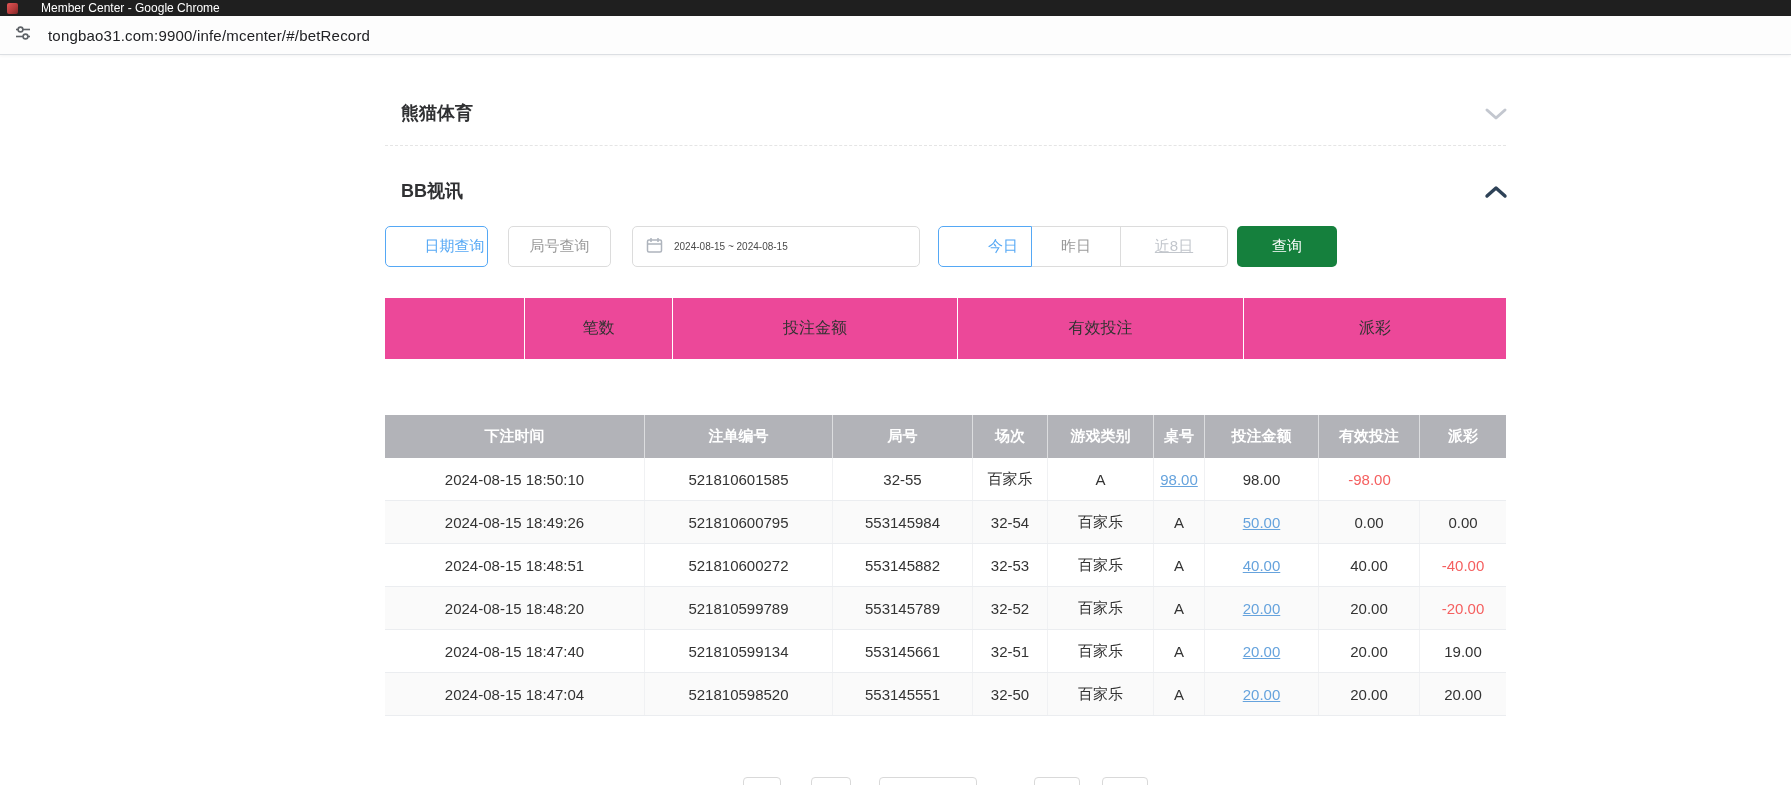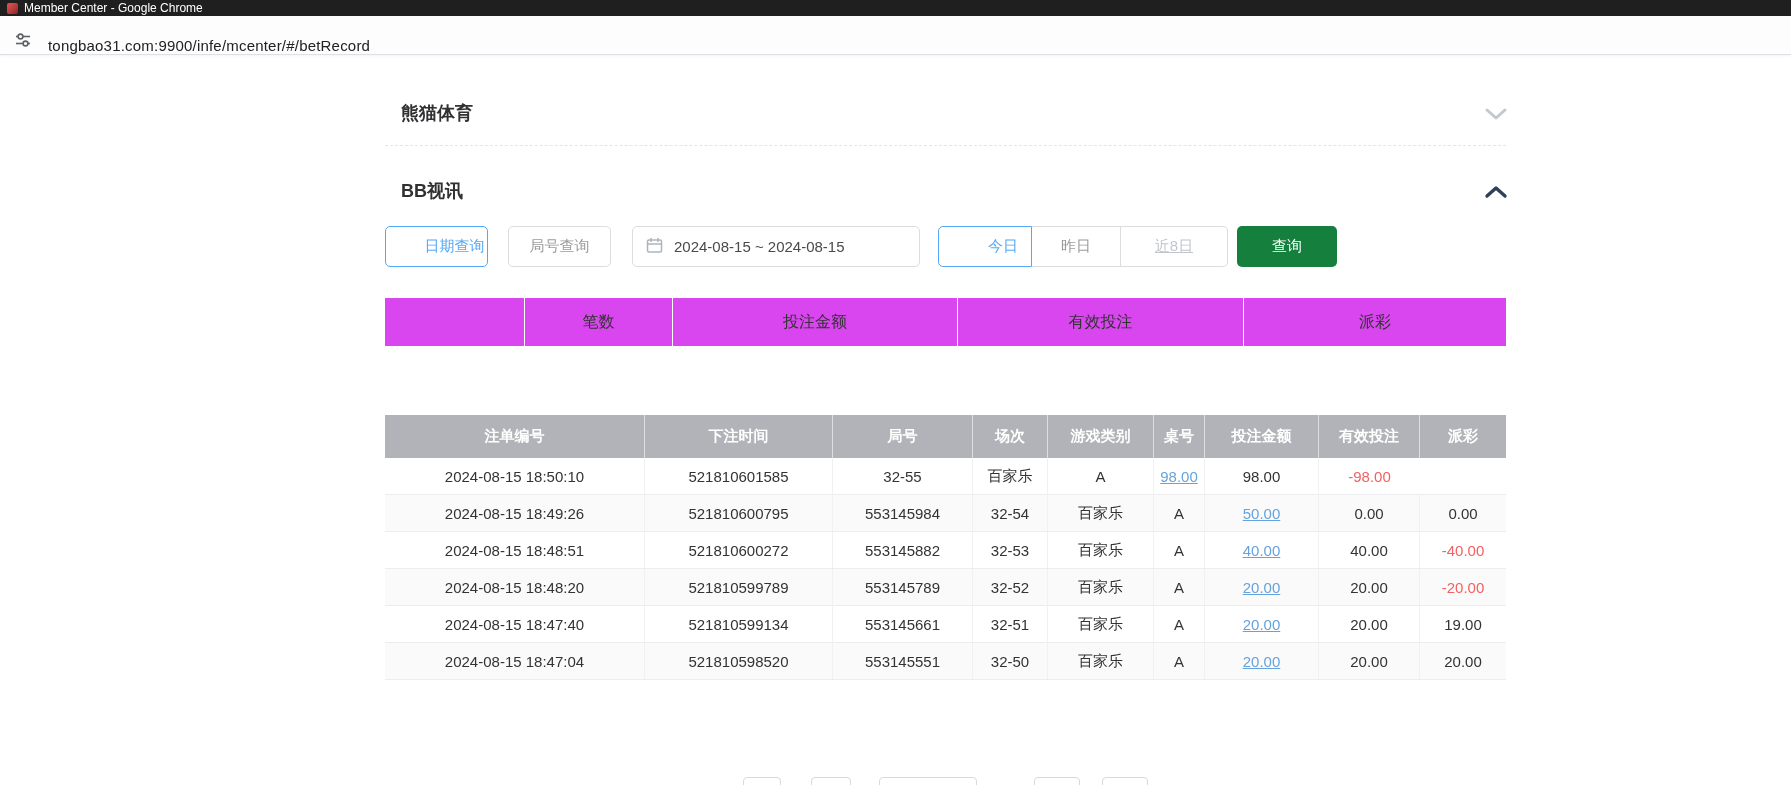--- a/index.html
+++ b/index.html
@@ -2,27 +2,27 @@
 <html><head>
 <meta charset="utf-8">
 <style>
   * { margin:0; padding:0; box-sizing:border-box; }
   html,body { width:1791px; height:785px; background:#fff; overflow:hidden;
               font-family:"Liberation Sans","DejaVu Sans",sans-serif; }
   .page { position:relative; width:1791px; height:785px; overflow:hidden; background:#fff; }
 
   
   .titlebar { position:absolute; top:0; left:0; right:0; height:16px; background:#1f1f1f;
-              color:#fff; display:flex; align-items:center; gap:6px; padding-left:7px;
+              color:#fff; display:flex; align-items:center; gap:23px; padding-left:7px;
               font-size:12px; overflow:hidden; }
   .app-icon { width:11px; height:11px; border-radius:2px; flex:0 0 auto;
               background:linear-gradient(135deg,#e25555 0%,#b23a3a 60%,#7d2727 100%); }
   .urlbar { position:absolute; top:16px; left:0; right:0; height:39px; background:#fdfdfd;
             border-bottom:1px solid #dcdfe3; box-shadow:0 1px 3px rgba(0,0,0,.05);
-            display:flex; align-items:flex-end; gap:15px; padding-left:13px; }
+            display:flex; align-items:center; gap:15px; padding-left:13px; }
   .url-text { font-size:15px; color:#202124; letter-spacing:.2px; }
 
   
   .content { position:absolute; left:385px; top:55px; width:1121px; height:730px; }
 
   .section-head { position:absolute; left:16px; width:1121px; height:36px; display:flex;
                   align-items:flex-end; justify-content:space-between; padding-right:14px; }
   .section-title { font-size:18px; font-weight:bold; color:#303133; }
   .divider { position:absolute; left:0; width:1121px; border-top:1px dashed #e5e5e5; }
 
@@ -34,47 +34,47 @@
   .btn-gray   { border:1px solid #dcdcdc; color:#9a9a9a; }
   .btn-dim    { border:1px solid #dcdcdc; color:#c2c6cc;text-decoration:underline; }
   .btn-solid  { background:#15803d; color:#fff; border:none; }
   .no-left-radius  { border-radius:0; }
   .right-radius    { border-radius:0 5px 5px 0; }
   .left-radius     { border-radius:5px 0 0 5px; }
   .no-left-border  { border-left:none; }
   .date-input { position:absolute; top:171px; left:247px; width:288px; height:41px;
                 border:1px solid #dcdcdc; border-radius:5px; background:#fff;
                 display:flex; align-items:center; gap:11px; padding-left:13px;
-                font-size:15px; color:#4a4a4a; cursor:pointer; }
+                font-size:10px; color:#4a4a4a; cursor:pointer; }
 
   
   .sum { position:absolute; top:243px; left:0; width:1121px; color:#333; }
   .sum-head { display:grid; grid-template-columns:140px 148px 285px 286px 262px;
-              height:48px; background:#d946ef; }
+              height:61px; background:#ec4899; }
   .sum-head > div { display:flex; align-items:center; justify-content:center;
                     font-size:16px; border-right:1px solid #fff; }
   .sum-head > div:last-child { border-right:none; }
   .sum-body { display:grid; grid-template-columns:140px 148px 285px 286px 262px;
               height:48px; background:#fff; border-bottom:1px solid #ebedf0; }
   .sum-body > div { display:flex; align-items:center; justify-content:center;
                     font-size:16px; border-right:1px solid #f0f1f3; }
   .sum-body > div:last-child { border-right:none; }
   .sum-body > div:first-child { justify-content:flex-start; padding-left:26px; }
 
   
   .tbl { position:absolute; top:360px; left:0; width:1121px; color:#333; }
   .tbl-head { display:grid;
               grid-template-columns:260px 188px 140px 75px 106px 51px 114px 101px 86px;
               height:43px; background:#b2b3b8; color:#fff; font-weight:bold; }
   .tbl-head > div { display:flex; align-items:center; justify-content:center;
                     font-size:15px; border-right:1px solid rgba(255,255,255,.55); }
   .tbl-head > div:last-child { border-right:none; }
   .trow { display:grid;
           grid-template-columns:260px 188px 140px 75px 106px 51px 114px 101px 86px;
-          height:37px; background:#fff; border-bottom:1px solid #ebedf0; }
+          height:43px; background:#fff; border-bottom:1px solid #ebedf0; }
   .tbl-body .trow:nth-child(even) { background:#fafafa; }
   .td { display:flex; align-items:center; justify-content:center; font-size:15px;
         border-right:1px solid #f0f1f3; }
   .td:last-child { border-right:none; }
   .link { color:#66a3dd; text-decoration:underline; cursor:pointer; }
   .neg  { color:#f56060; }
 
   
   .pager { position:absolute; top:722px; left:0; width:1121px; height:63px; }
   .pg { position:absolute; top:0; height:32px; background:#fff; border:1px solid #d9d9d9;
@@ -149,22 +149,22 @@
         <div></div>
         <div>笔数</div>
         <div>投注金额</div>
         <div>有效投注</div>
         <div>派彩</div>
       </div>
     </div>
 
     <div class="tbl">
       <div class="tbl-head">
+        <div>下注时间</div>
         <div>注单编号</div>
-        <div>下注时间</div>
         <div>局号</div>
         <div>场次</div>
         <div>游戏类别</div>
         <div>桌号</div>
         <div>投注金额</div>
         <div>有效投注</div>
         <div>派彩</div>
       </div>
 
       <div class="tbl-body">

